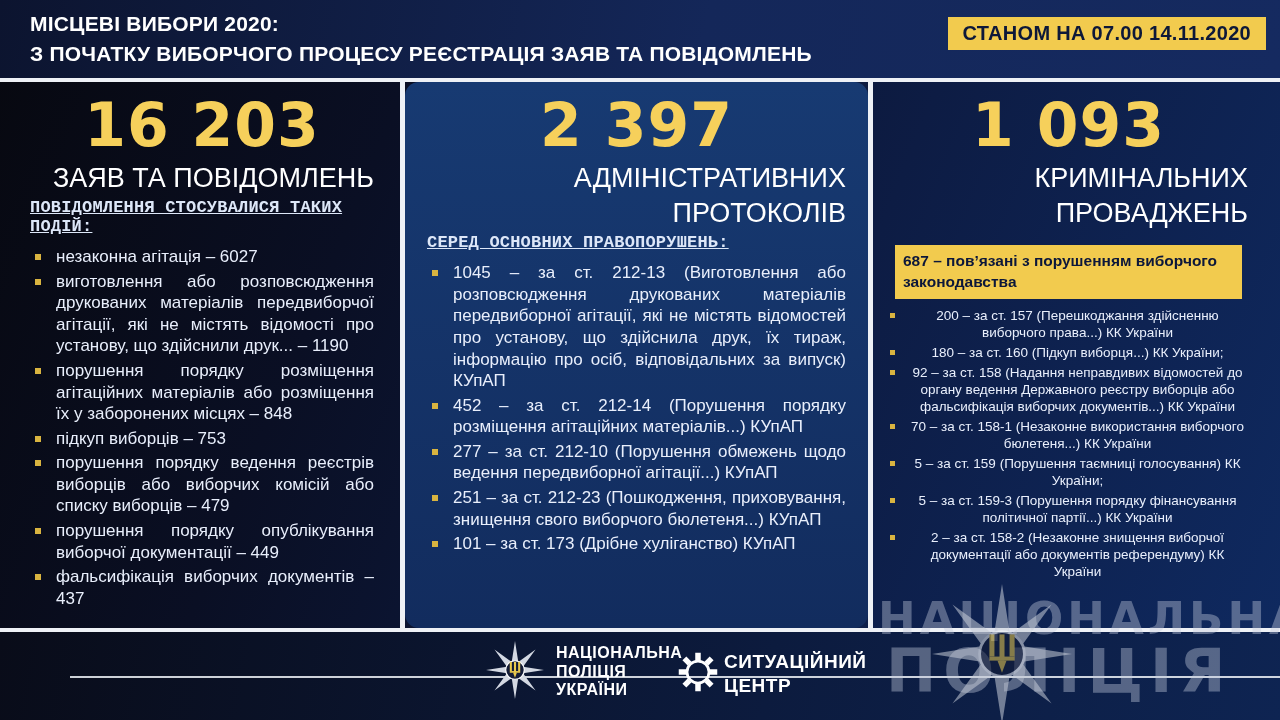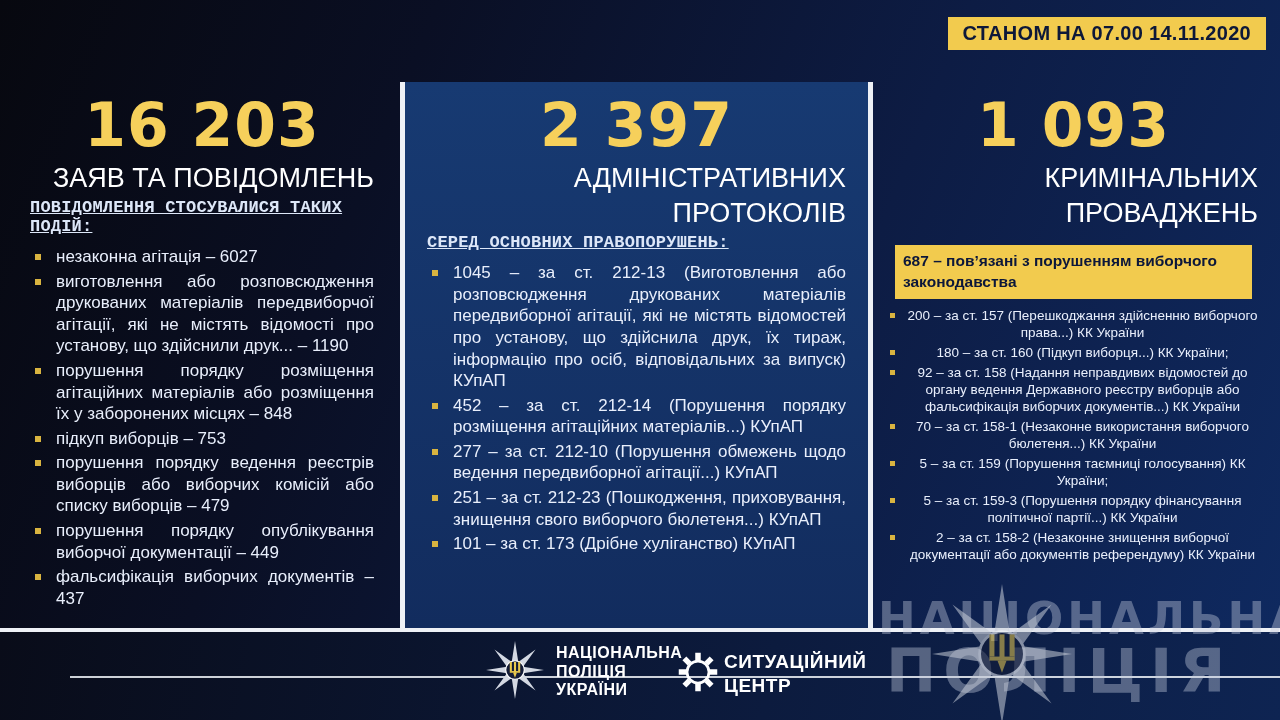--- a/index.html
+++ b/index.html
@@ -17,22 +17,22 @@
     padding:9px 0 0 30px;
   }
   .header-line{color:#ffffff;font-weight:bold;font-size:21px;letter-spacing:.2px;line-height:1.42;white-space:nowrap;}
   .status-badge{
     position:absolute;top:17px;right:14px;background:#f2cb4e;color:#0d1839;
     font-weight:bold;font-size:20px;padding:5px 15px;letter-spacing:.3px;white-space:nowrap;
   }
   
   .col{position:absolute;top:82px;height:546px;box-sizing:border-box;overflow:hidden;}
   .col1{left:0;width:400px;padding:0 26px 0 30px;}
-  .col2{left:405px;width:463px;padding:0 22px;background:linear-gradient(180deg,#173a72 0%,#122c5e 100%);}
-  .col3{left:873px;width:407px;padding:0 22px 0 16px;}
+  .col2{left:405px;width:463px;padding:0 22px;background:linear-gradient(180deg,#173a72 0%,#122c5e 100%);border-radius:14px;}
+  .col3{left:873px;width:407px;padding:0 32px 0 16px;}
   .divider{position:absolute;top:82px;height:546px;width:5px;background:#eef1f6;}
   .d1{left:400px;} .d2{left:868px;}
   .big-number{
     margin-top:12px;text-align:center;color:#f6d05b;font-weight:bold;font-size:60px;
     letter-spacing:1px;font-family:"DejaVu Sans",sans-serif;line-height:1.05;
   }
   .col-label{margin-top:4px;text-align:right;color:#ffffff;font-weight:normal;font-size:27px;line-height:1.3;}
   .list-heading{
     margin-top:2px;color:#dde7f8;font-weight:bold;font-size:17px;
     text-decoration:underline;letter-spacing:.2px;font-family:Liberation Mono, monospace;
@@ -69,20 +69,24 @@
   .wm{position:absolute;font-family:"DejaVu Sans",sans-serif;font-weight:bold;color:rgba(198,206,222,.40);white-space:nowrap;}
   .wm1{left:878px;top:592px;font-size:45px;letter-spacing:4px;}
   .wm2{left:886px;top:636px;font-size:60px;letter-spacing:7px;}
   .badge-watermark{position:absolute;left:932px;top:584px;opacity:.55;}
 </style>
 </head>
 <body>
 
 <div class="poster">
 
+  <div class="header">
+    <div class="header-line">МІСЦЕВІ ВИБОРИ 2020:</div>
+    <div class="header-line">З ПОЧАТКУ ВИБОРЧОГО ПРОЦЕСУ РЕЄСТРАЦІЯ ЗАЯВ ТА ПОВІДОМЛЕНЬ</div>
+  </div>
   <div class="status-badge">СТАНОМ НА 07.00 14.11.2020</div>
 
   <div class="footer-bg"></div>
   <div class="footer-rule"></div>
 
   <div class="wm wm1">НАЦІОНАЛЬНА</div>
   <div class="wm wm2">ПОЛІЦІЯ</div>
 
   <div class="logo-group situation-group">
     <span>

